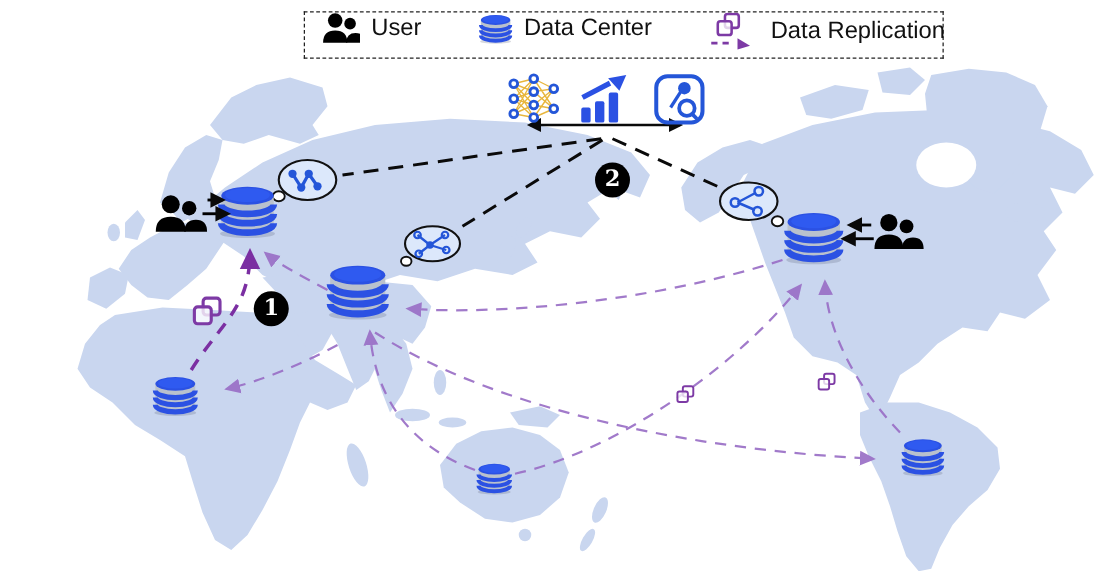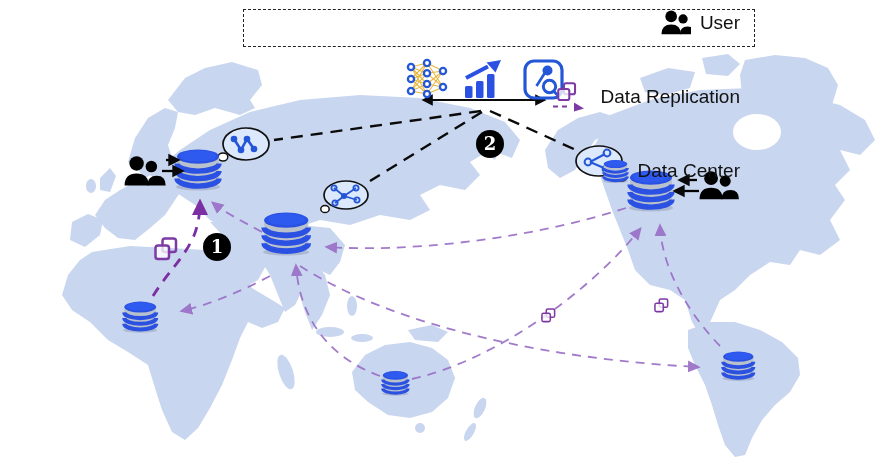--- a/index.html
+++ b/index.html
@@ -2,22 +2,22 @@
 <html><head>
 <meta charset="utf-8">
 <style>
   html,body{margin:0;padding:0;}
   body{width:885px;height:457px;position:relative;background:#ffffff;overflow:hidden;
        font-family:"Liberation Sans",sans-serif;}
   .stage{position:absolute;left:0;top:0;width:885px;height:457px;}
   svg.full{position:absolute;left:0;top:0;}
   
   .legend{position:absolute;left:243px;top:9px;width:512px;height:38px;
-          border:1.6px dashed #222;background:#fff;display:flex;align-items:flex-end;
-          padding:0 14px;box-sizing:border-box;gap:46px;flex-direction:column;}
+          border:1.6px dashed #222;background:#fff;display:flex;align-items:flex-start;
+          padding:0 14px;box-sizing:border-box;gap:46px;}
   .litem{display:flex;align-items:center;gap:9px;white-space:nowrap;}
   .litem .lbl{font-size:19px;color:#111;}
   
   .badge{position:absolute;width:28px;height:28px;border-radius:50%;background:#000;
          color:#fff;display:flex;align-items:center;justify-content:center;
          font-family:"DejaVu Serif",serif;font-weight:bold;font-size:18px;line-height:1;}
   #badge-one{left:203px;top:233px;}
   #badge-two{left:476px;top:130px;}
 </style>
 </head>
@@ -205,31 +205,31 @@
 </svg>
 
 <div class="legend">
   <span class="litem">
     <svg width="30" height="26" viewBox="0 0 31 26">
       <use href="#usericon"></use>
     </svg>
     <span class="lbl">User</span>
   </span>
   <span class="litem">
+    <svg width="27" height="26" viewBox="0 0 48 46">
+      <use href="#dbicon"></use>
+    </svg>
+    <span class="lbl">Data Center</span>
+  </span>
+  <span class="litem">
     <svg width="40" height="30" viewBox="0 0 40 30">
       <use href="#copyicon" transform="translate(5,0) scale(0.82)"></use>
       <path d="M1 24.5 L18 24.5" stroke="#7d3aa5" stroke-width="2.2" stroke-dasharray="5 4" fill="none"></path>
       <polygon points="22,20.5 32,26.5 22,29.5" fill="#7d3aa5"></polygon>
     </svg>
     <span class="lbl">Data Replication</span>
   </span>
-  <span class="litem">
-    <svg width="27" height="26" viewBox="0 0 48 46">
-      <use href="#dbicon"></use>
-    </svg>
-    <span class="lbl">Data Center</span>
-  </span>
 </div>
 
 <div class="badge" id="badge-one">1</div>
 <div class="badge" id="badge-two">2</div>
 
 </div>
 
 </body></html>

